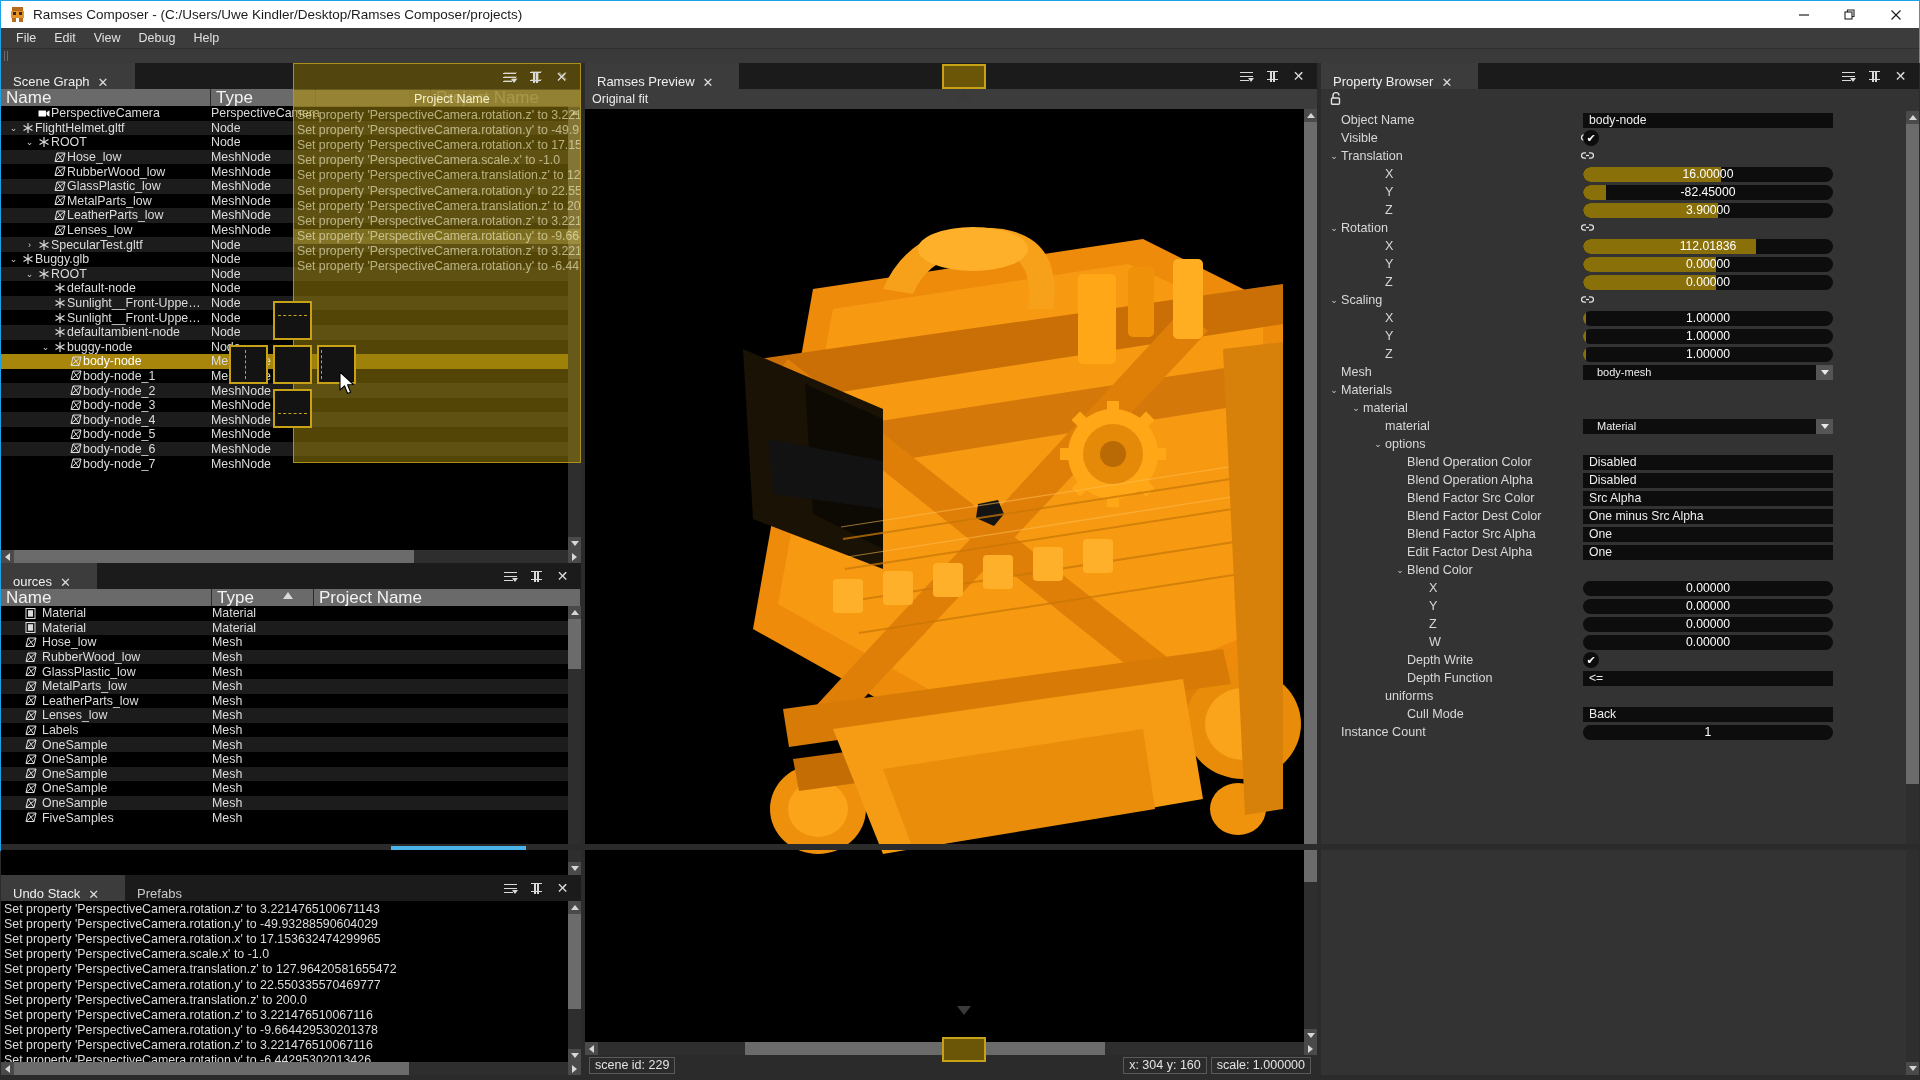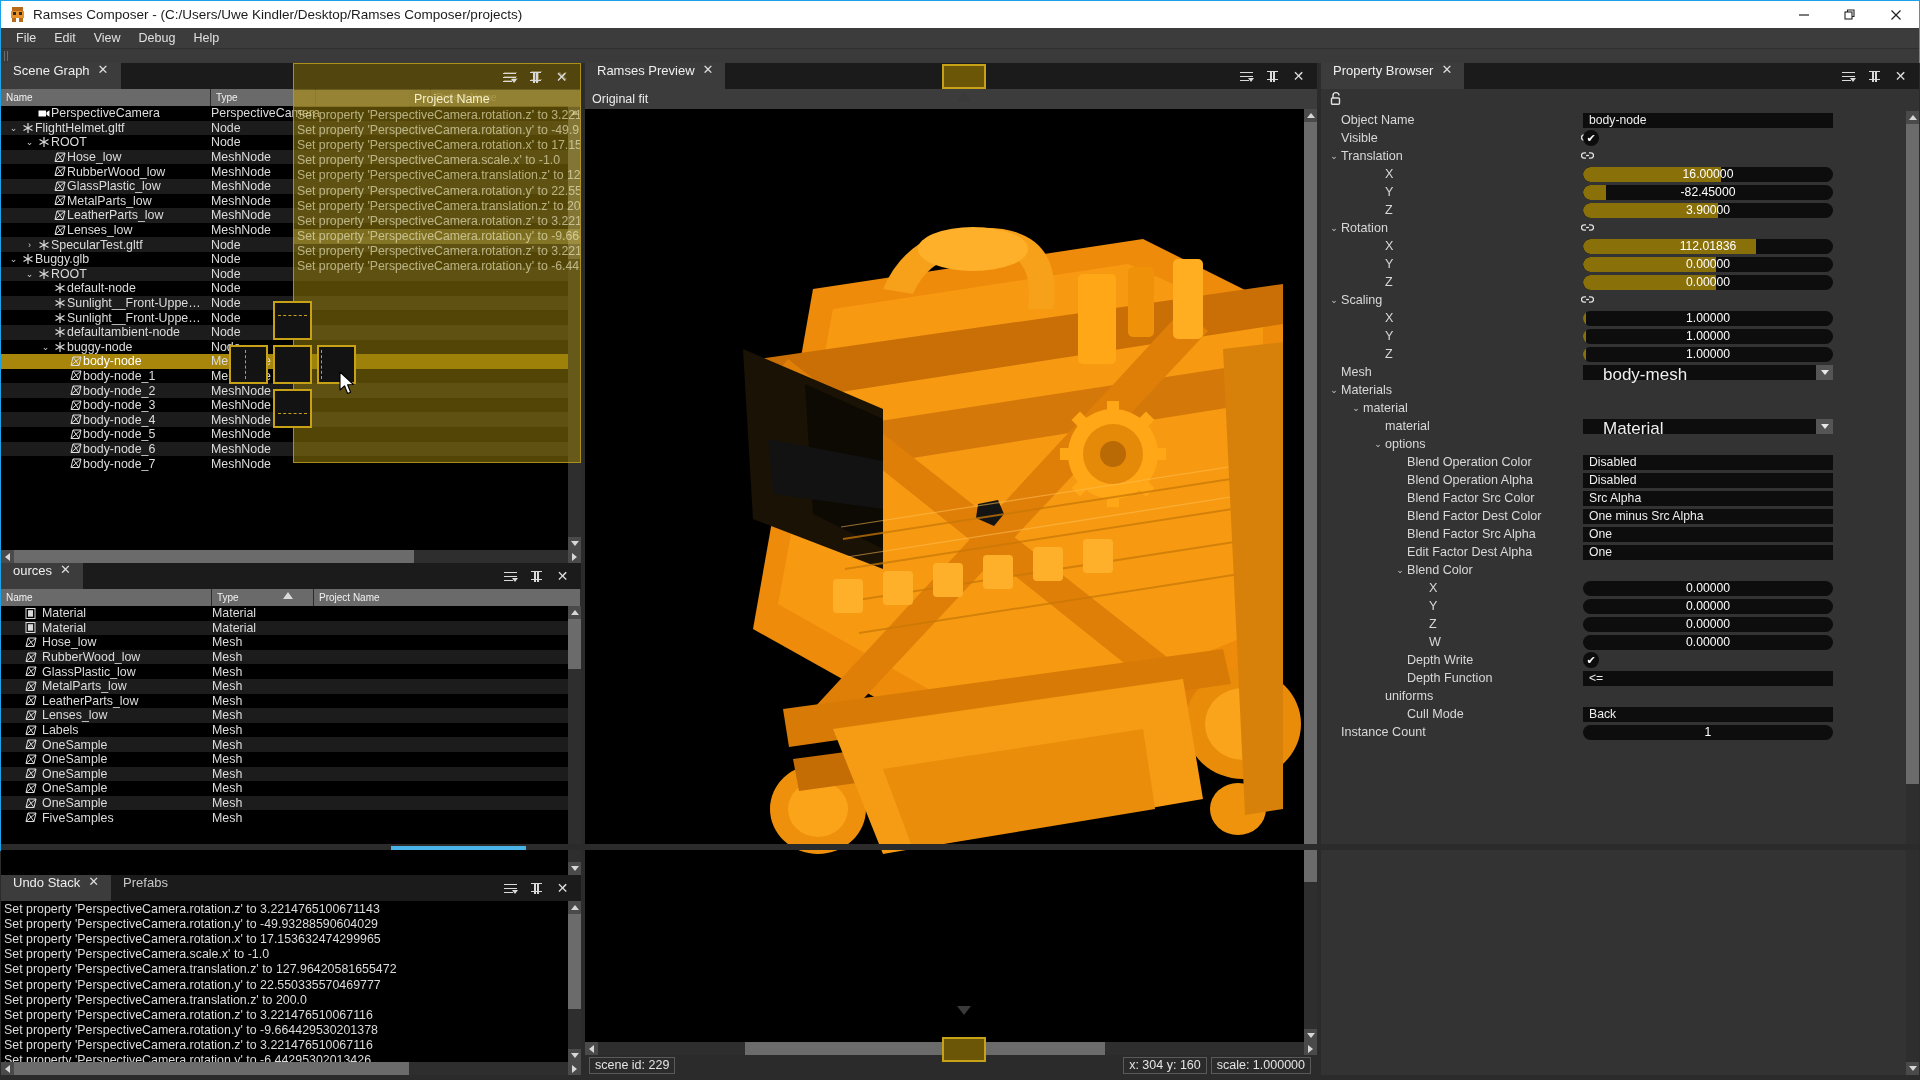--- a/index.html
+++ b/index.html
@@ -27,21 +27,21 @@
   
   .toolstrip { height:14px; background:#3a3a3a; display:flex; align-items:center; padding-left:3px; }
   .grip { width:6px; height:10px; background:
       repeating-linear-gradient(to right,#6d6d6d 0 1px, transparent 1px 3px); }
 
   
   .workspace { position:absolute; left:0; top:62px; width:1920px; height:1012px; background:#2b2b2b; }
 
   .dock { position:absolute; background:#232323; display:flex; flex-direction:column; }
   .dockhdr { height:26px; background:#1b1b1b; display:flex; align-items:stretch; position:relative; }
-  .dtab { background:#3c3c3c; display:flex; align-items:flex-start; gap:8px; padding:0 12px 0 12px; font-size:13px; color:#efefef; height:26px;}
+  .dtab { background:#3c3c3c; display:flex; align-items:flex-end; gap:8px; padding:0 26px 0 12px; font-size:13px; color:#efefef; height:26px;}
   .dtab.inactive { background:#1b1b1b; color:#c9c9c9; }
   .dtabclose { font-size:13px; color:#dcdcdc; line-height:1;}
   .dockhdr .filler { flex:1; background:#1b1b1b; }
   .hdrbtns { display:flex; align-items:center; gap:11px; padding:0 11px 0 6px; background:#1b1b1b;}
   .ic { width:15px; height:15px; position:relative; display:inline-block; }
 
   
   .ic-menu i { position:absolute; left:1px; height:1.6px; background:#dadada; }
   .ic-menu i:nth-child(1){ top:3px; width:13px;}
   .ic-menu i:nth-child(2){ top:7px; width:13px;}
@@ -51,21 +51,21 @@
   .ic-pin s { position:absolute; background:#dadada; text-decoration:none;}
   .ic-pin s:nth-child(1){ left:2px; top:2px; width:11px; height:1.7px;}
   .ic-pin s:nth-child(2){ left:5px; top:2px; width:1.7px; height:11px;}
   .ic-pin s:nth-child(3){ left:8px; top:2px; width:1.7px; height:11px;}
   .ic-pin s:nth-child(4){ left:2px; top:10px; width:11px; height:1.7px;}
   
   .ic-x { color:#dcdcdc; font-size:14px; line-height:15px; text-align:center; }
 
   
   .thead { height:17px; display:flex; background:#1b1b1b; }
-  .th { background:#6a6a6a; color:#f2f2f2; font-size:10px; padding:0 5px; display:flex; align-items:center; border-right:1px solid #2b2b2b; position:relative;}
+  .th { background:#6a6a6a; color:#f2f2f2; font-size:17px; padding:0 5px; display:flex; align-items:center; border-right:1px solid #2b2b2b; position:relative;}
   .th.empty{ background:#6a6a6a; }
   .sortmark { position:absolute; right:20px; top:3px; width:0;height:0;border-left:5px solid transparent;border-right:5px solid transparent;border-bottom:7px solid #d9d9d9;}
 
   .tbody { flex:1; background:#000000; overflow:hidden; position:relative; }
   .row { height:14.6px; display:flex; align-items:center; font-size:12.4px; color:#dcdcdc; white-space:nowrap;}
   .row.alt { background:#1c1c1c; }
   .row.sel { background:#a8850b; color:#fff; }
   .cname { display:flex; align-items:center; overflow:hidden;}
   .ctype { color:#dcdcdc;}
   .arrow { width:13px; text-align:center; color:#cfcfcf; font-size:9px; flex:0 0 13px;}
@@ -97,21 +97,21 @@
   
   .pb { flex:1; background:#333333; position:relative; overflow:hidden;}
   .pbtoolbar{ height:22px; background:#333; display:flex; align-items:center; padding-left:8px;}
   .prow { height:18px; display:flex; align-items:center; font-size:12.6px; }
   .plabel { color:#d8d8d8; white-space:nowrap; }
   .pchev { width:14px; text-align:center; color:#c6c6c6; font-size:9px; flex:0 0 14px;}
   .pfield { height:15px; border-radius:7.5px; background:#0d0d0d; position:relative; display:flex; align-items:center; justify-content:center; font-size:12.2px; color:#fff; overflow:hidden;}
   .pfill { position:absolute; left:0; top:0; bottom:0; background:#8a7008; border-radius:7.5px 0 0 7.5px;}
   .pfield span{ position:relative; z-index:2;}
   .ptext { height:15px; background:#0d0d0d; color:#eee; font-size:12.2px; display:flex; align-items:center; padding-left:6px;}
-  .pcombo { height:15px; background:#0d0d0d; color:#eee; font-size:17px; display:flex; align-items:flex-start; padding-left:20px; position:relative;}
+  .pcombo { height:15px; background:#0d0d0d; color:#eee; font-size:11px; display:flex; align-items:center; padding-left:14px; position:relative;}
   .pcombo .cbtn{ position:absolute; right:0; top:0; width:17px; height:15px; background:#555; display:flex;align-items:center;justify-content:center;}
   .pcheck { width:16px;height:16px;border-radius:8px;background:#0d0d0d;display:flex;align-items:center;justify-content:center;color:#fff;font-size:11px;}
 
   
   .dragprev { position:absolute; pointer-events:none; background:rgba(150,125,10,0.55); border:1px solid rgba(190,160,25,0.8); overflow:hidden; z-index:40;}
   .dropind { position:absolute; width:39px; height:39px; background:#131313; border:2px solid #c7a116; z-index:60; }
   .dropind:after{ content:""; position:absolute; left:2px; right:2px; }
   .dropind.top:after { top:12px; height:0; border-top:1px dashed #c7a116; left:3px;right:3px;}
   .dropind.bottom:after { bottom:12px; height:0; border-top:1px dashed #c7a116; left:3px;right:3px;}
   .dropind.left:after { left:14px; top:3px; bottom:3px; width:0; border-left:1px dashed #c7a116;}

